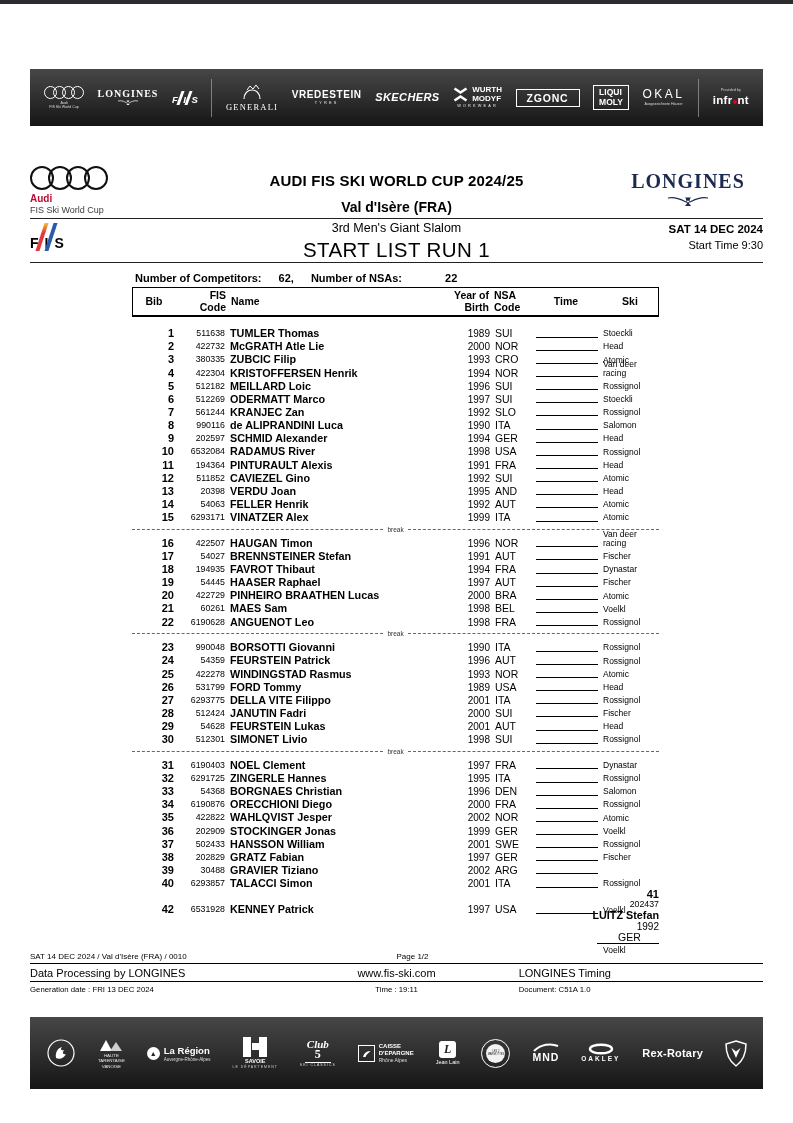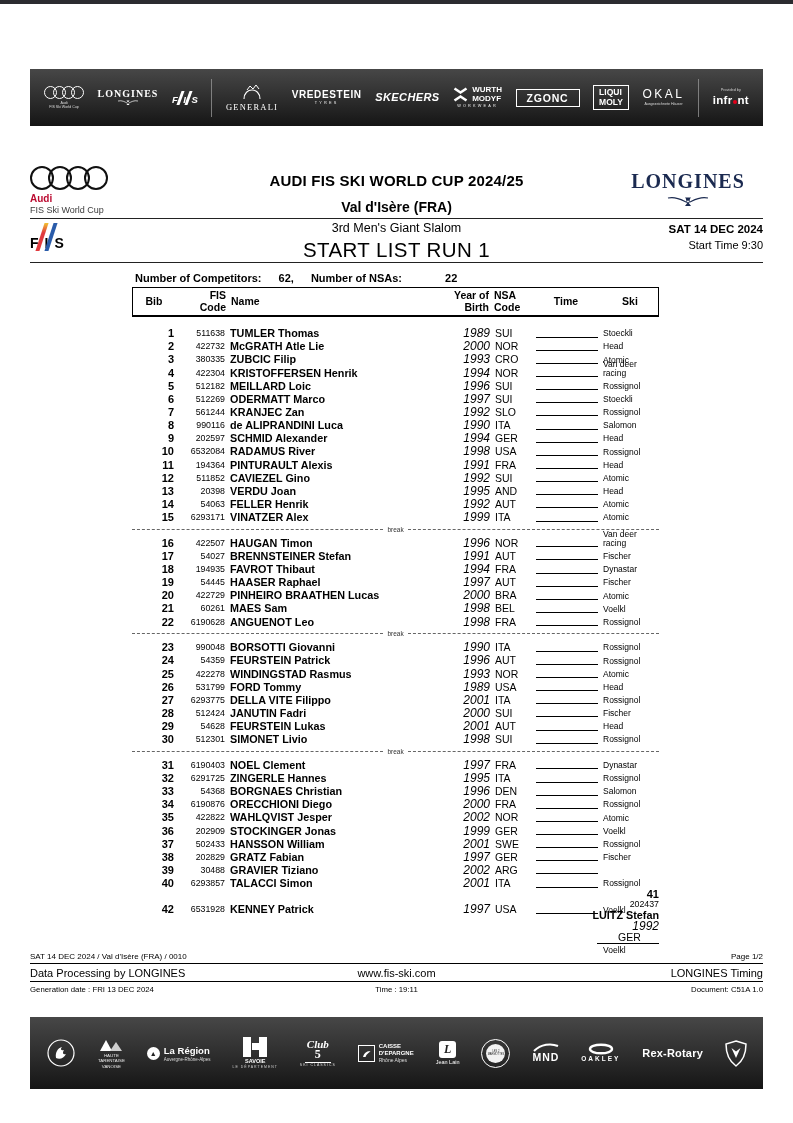--- a/index.html
+++ b/index.html
@@ -93,37 +93,37 @@
   .h-year{width:73px;text-align:right;}
   .h-nsa{width:46px;padding-left:5px;box-sizing:border-box;text-align:left;}
   .h-time{width:62px;text-align:center;}
   .h-ski{width:56px;margin-left:5px;text-align:center;}
 
   .rows{position:absolute;left:132px;top:326px;width:527px;}
   .row{display:flex;height:13.15px;align-items:flex-end;}
   .c-bib{width:42px;text-align:right;font-weight:bold;font-size:11px;line-height:11px;}
   .c-fis{width:51px;text-align:right;font-size:8.8px;line-height:9px;padding-bottom:1px;}
   .c-name{flex:1;padding-left:5px;font-weight:bold;font-size:10.8px;line-height:11px;white-space:nowrap;}
-  .c-year{width:73px;text-align:right;font-size:12px;line-height:11px;font-style:italic;}
+  .c-year{width:73px;text-align:right;font-size:10px;line-height:11px;}
   .c-nsa{width:46px;padding-left:5px;box-sizing:border-box;font-size:10.5px;line-height:11px;}
   .c-time{width:62px;border-bottom:1px solid #000;height:10px;margin-bottom:1.5px;}
   .c-ski{width:56px;margin-left:5px;font-size:8.5px;line-height:8.8px;padding-bottom:1px;overflow:visible;}
   .break-row{display:flex;height:12.5px;align-items:center;}
   .break-row .bl{flex:1;border-top:1px dashed #666;height:0;}
   .break-row .btxt{font-size:6.5px;color:#333;padding:0 4px;}
 
   
   .footer{position:absolute;left:30px;top:952px;width:733px;font-size:8px;}
   .f-row{display:flex;justify-content:space-between;align-items:baseline;}
   .f-row.r1{padding-bottom:2px;border-bottom:1.2px solid #000;}
   .f-row.r2{padding:2.5px 0;border-bottom:1.6px solid #000;font-size:11px;}
   .f-row.r3{padding-top:2.5px;font-size:7.8px;}
   .f-cell{flex:1;}
   .f-cell.c{text-align:center;}
-  .f-cell.r{text-align:right;}
+  .f-cell.r{}
 </style>
 </head>
 <body>
 
 <div class="page">
   <div class="topstrip"></div>
 
   <div class="banner top">
     <div class="lg">
       <span class="rings">

